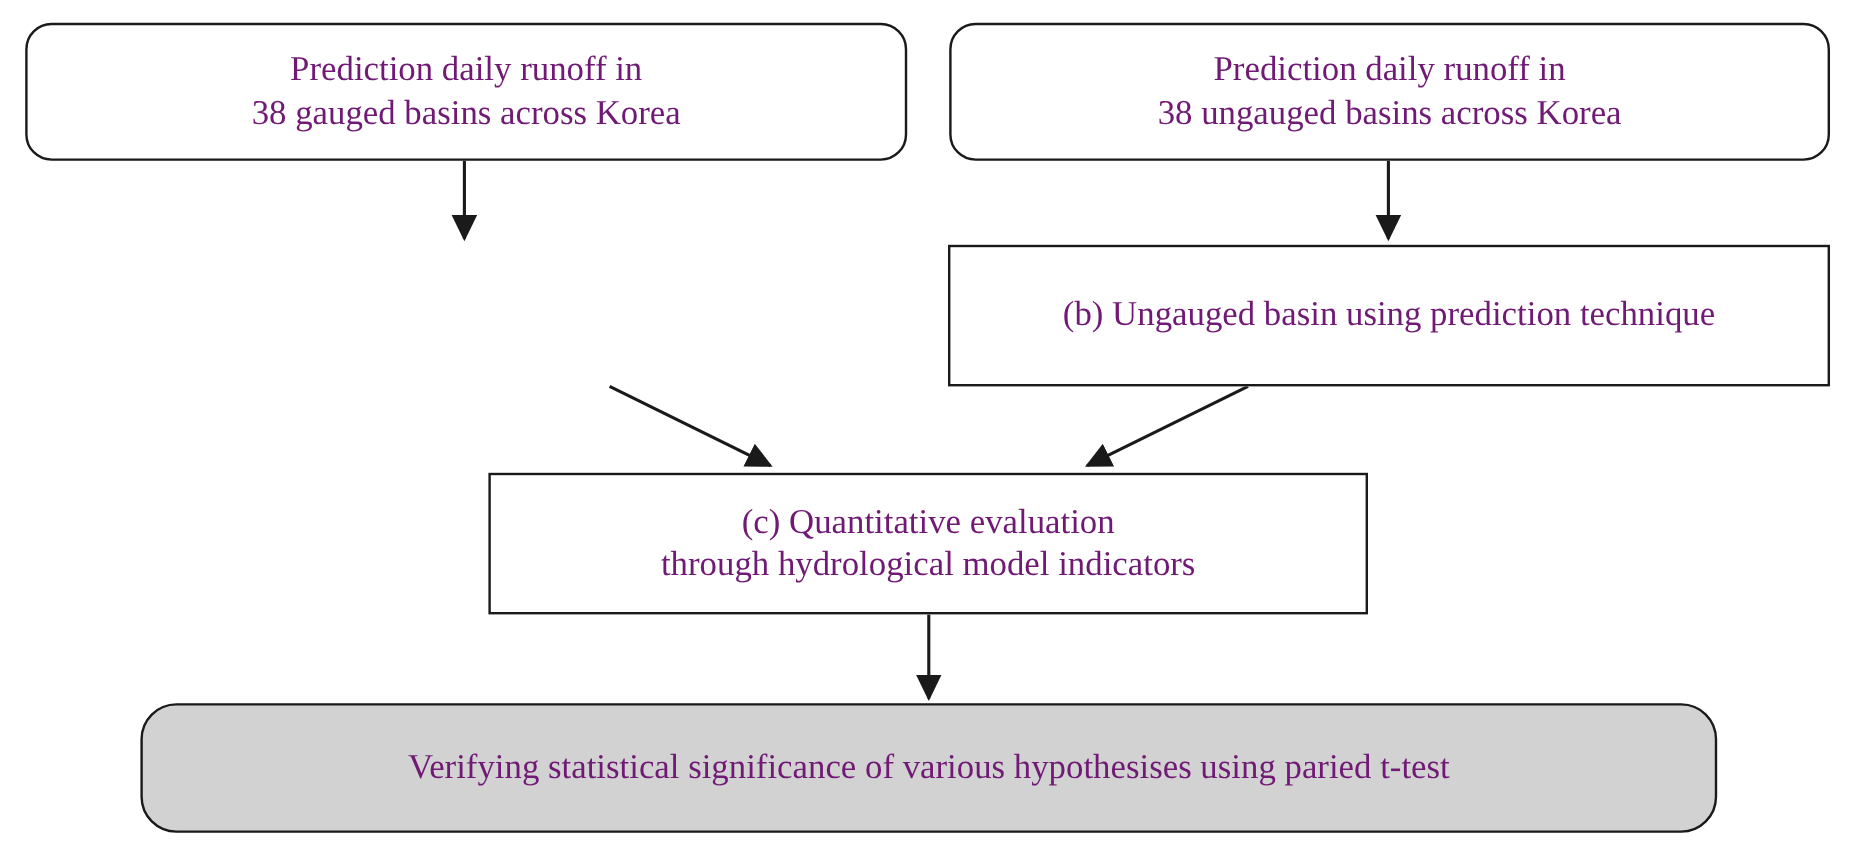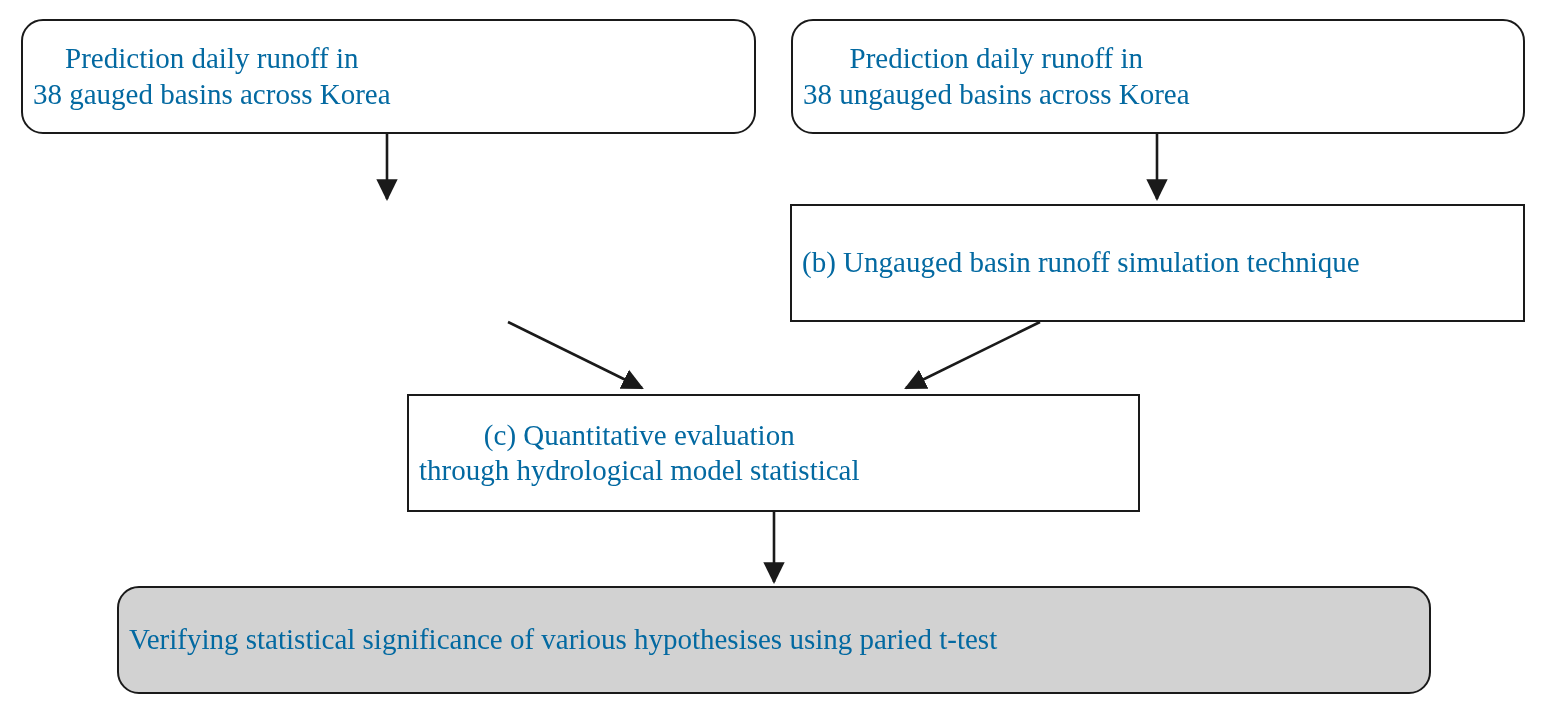--- a/index.html
+++ b/index.html
@@ -23,38 +23,39 @@
     top: 0;
     width: 1545px;
     height: 712px;
     pointer-events: none;
   }
   .node {
     position: absolute;
     box-sizing: border-box;
     display: flex;
     align-items: center;
-    justify-content: flex-start;
+    justify-content: center;
     text-align: center;
     border: 2.5px solid #1a1a1a;
     background: #ffffff;
-    color: #0369a1;
+    color: #701a75;
     z-index: 2;
   }
   .node .label {
     display: block;
     line-height: 1.22;
     padding: 0 10px;
     white-space: pre-line;
   }
   .rounded {
     border-radius: 22px;
   }
   .shaded {
     background: #d2d2d2;
+    border-radius: 30px;
   }
   
   #node-gauged-input   { left: 21px;  top: 19px;  width: 735px;  height: 115px; font-size: 29px; }
   #node-ungauged-input { left: 791px; top: 19px;  width: 734px;  height: 115px; font-size: 29px; }
   #node-technique-a    { left: 21px;  top: 204px; width: 733px;  height: 118px; font-size: 29px; }
   #node-technique-b    { left: 790px; top: 204px; width: 735px;  height: 118px; font-size: 29px; }
   #node-evaluation-c   { left: 407px; top: 394px; width: 733px;  height: 118px; font-size: 29px; }
   #node-ttest          { left: 117px; top: 586px; width: 1314px; height: 108px; font-size: 29px; }
 </style>
 </head>
@@ -85,25 +86,25 @@
 38 gauged basins across Korea</span>
   </div>
 
   <div class="node rounded" id="node-ungauged-input">
     <span class="label">Prediction daily runoff in
 38 ungauged basins across Korea</span>
   </div>
 
 
   <div class="node" id="node-technique-b">
-    <span class="label">(b) Ungauged basin runoff simulation technique</span>
+    <span class="label">(b) Ungauged basin using prediction technique</span>
   </div>
 
   <div class="node" id="node-evaluation-c">
     <span class="label">(c) Quantitative evaluation
-through hydrological model statistical</span>
+through hydrological model indicators</span>
   </div>
 
   <div class="node rounded shaded" id="node-ttest">
     <span class="label">Verifying statistical significance of various hypothesises using paried t-test</span>
   </div>
 
 </div>
 
 </body></html>

